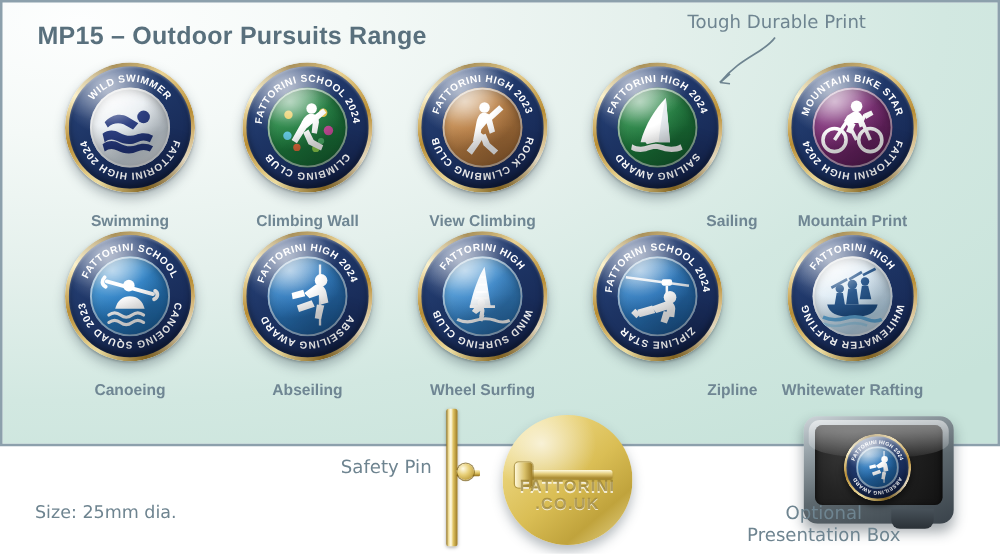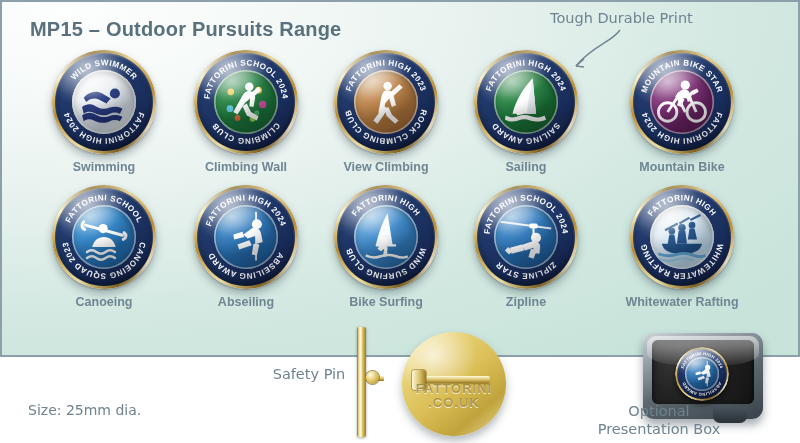--- a/index.html
+++ b/index.html
@@ -30,21 +30,21 @@
     white-space:nowrap;
   }
   #callout-arrow{position:absolute;left:552px;top:22px;width:80px;height:50px;}
 
   
   .row{position:absolute;left:0;width:800px;height:130px;}
   #row1{top:48px;}
   #row2{top:183px;}
   .cell{position:absolute;width:160px;text-align:center;}
   .cell.c0{left:22px;}  .cell.c1{left:164px;}
-  .cell.c2{left:304px;} .cell.c3{left:444px;}
+  .cell.c2{left:304px;} .cell.c3{left:444px;text-align:right;}
   .cell.c4{left:600px;}
 
   .badge-wrap{position:relative;width:104px;height:104px;margin:0 auto;}
   .badge{
     position:relative;width:104px;height:104px;border-radius:50%;
     box-shadow:0 5px 9px rgba(40,60,70,.34), 0 1px 2px rgba(0,0,0,.25);
     overflow:hidden;
   }
   
   .rim{
@@ -75,21 +75,21 @@
       radial-gradient(58% 42% at 33% 16%, rgba(255,255,255,.50) 0%, rgba(255,255,255,.10) 55%, rgba(255,255,255,0) 72%),
       radial-gradient(90% 80% at 70% 95%, rgba(0,0,0,.22) 0%, rgba(0,0,0,0) 58%);
   }
   .arcsvg{position:absolute;inset:0;width:104px;height:104px;pointer-events:none;}
   .arctext{
     font-family:"Liberation Sans", sans-serif;
     font-weight:700;fill:#ffffff;
   }
 
   .caption{
-    margin-top:6px;font-size:12.5px;font-weight:700;color:#6f8693;
+    margin-top:16px;font-size:12.5px;font-weight:700;color:#6f8693;
     white-space:nowrap;
   }
 
   
   .f-silver{background:linear-gradient(145deg,#ffffff 0%,#e9eef2 40%,#c9d3db 70%,#eef2f5 100%);}
   .f-green {background:linear-gradient(145deg,#3f9e5a 0%,#1f7c3e 45%,#156232 100%);}
   .f-rock  {background:linear-gradient(145deg,#d9a86e 0%,#b97f45 45%,#9a6330 100%);}
   .f-green2{background:linear-gradient(145deg,#3d9a57 0%,#1e7a3c 48%,#146030 100%);}
   .f-purple{background:linear-gradient(145deg,#9a4e96 0%,#76296f 48%,#551a51 100%);}
   .f-blue  {background:linear-gradient(145deg,#58a9df 0%,#2b7fc4 45%,#1b5e9b 100%);}
@@ -347,21 +347,21 @@
               <defs>
                 <path id="arcT4" d="M 15.391999999999996 52 A 36.608000000000004 36.608000000000004 0 0 1 88.608 52"></path>
                 <path id="arcB4" d="M 88.4 52 A 36.4 36.4 0 0 1 15.600000000000001 52"></path>
               </defs>
               <text class="arctext" font-size="8.1" letter-spacing="0.486"><textPath href="#arcT4" startOffset="50%" text-anchor="middle">MOUNTAIN BIKE STAR</textPath></text>
               <text class="arctext" font-size="8.1" letter-spacing="0.486"><textPath href="#arcB4" startOffset="50%" text-anchor="middle">FATTORINI HIGH 2024</textPath></text>
             </svg>
             <div class="gloss"></div>
           </div>
         </div>
-        <div class="caption">Mountain Bike</div>
+        <div class="caption">Mountain Print</div>
       </div>
     </div>
   <div class="row" id="row2">
       <div class="cell c0">
         <div class="badge-wrap" style="width: 104px; height: 104px;">
           <div class="badge" style="width:104px;height:104px">
             <div class="rim"></div>
             <div class="ring" style="inset:3.016px"></div>
             <div class="center f-blue" style="inset:19.968px">
               <div style="position:absolute;inset:8%;"><svg viewBox="0 0 64 64">
@@ -448,21 +448,21 @@
               <defs>
                 <path id="arcT7" d="M 15.391999999999996 52 A 36.608000000000004 36.608000000000004 0 0 1 88.608 52"></path>
                 <path id="arcB7" d="M 88.4 52 A 36.4 36.4 0 0 1 15.600000000000001 52"></path>
               </defs>
               <text class="arctext" font-size="8.1" letter-spacing="0.486"><textPath href="#arcT7" startOffset="50%" text-anchor="middle">FATTORINI HIGH</textPath></text>
               <text class="arctext" font-size="8.1" letter-spacing="0.486"><textPath href="#arcB7" startOffset="50%" text-anchor="middle">WIND SURFING CLUB</textPath></text>
             </svg>
             <div class="gloss"></div>
           </div>
         </div>
-        <div class="caption">Bike Surfing</div>
+        <div class="caption">Wheel Surfing</div>
       </div>
       <div class="cell c3">
         <div class="badge-wrap" style="width: 104px; height: 104px;">
           <div class="badge" style="width:104px;height:104px">
             <div class="rim"></div>
             <div class="ring" style="inset:3.016px"></div>
             <div class="center f-blue2" style="inset:19.968px">
               <div style="position:absolute;inset:8%;"><svg viewBox="0 0 64 64">
       <path d="M2 14 L62 22" stroke="#e9eef3" stroke-width="2.4" fill="none"></path>
       <g fill="#ffffff">

